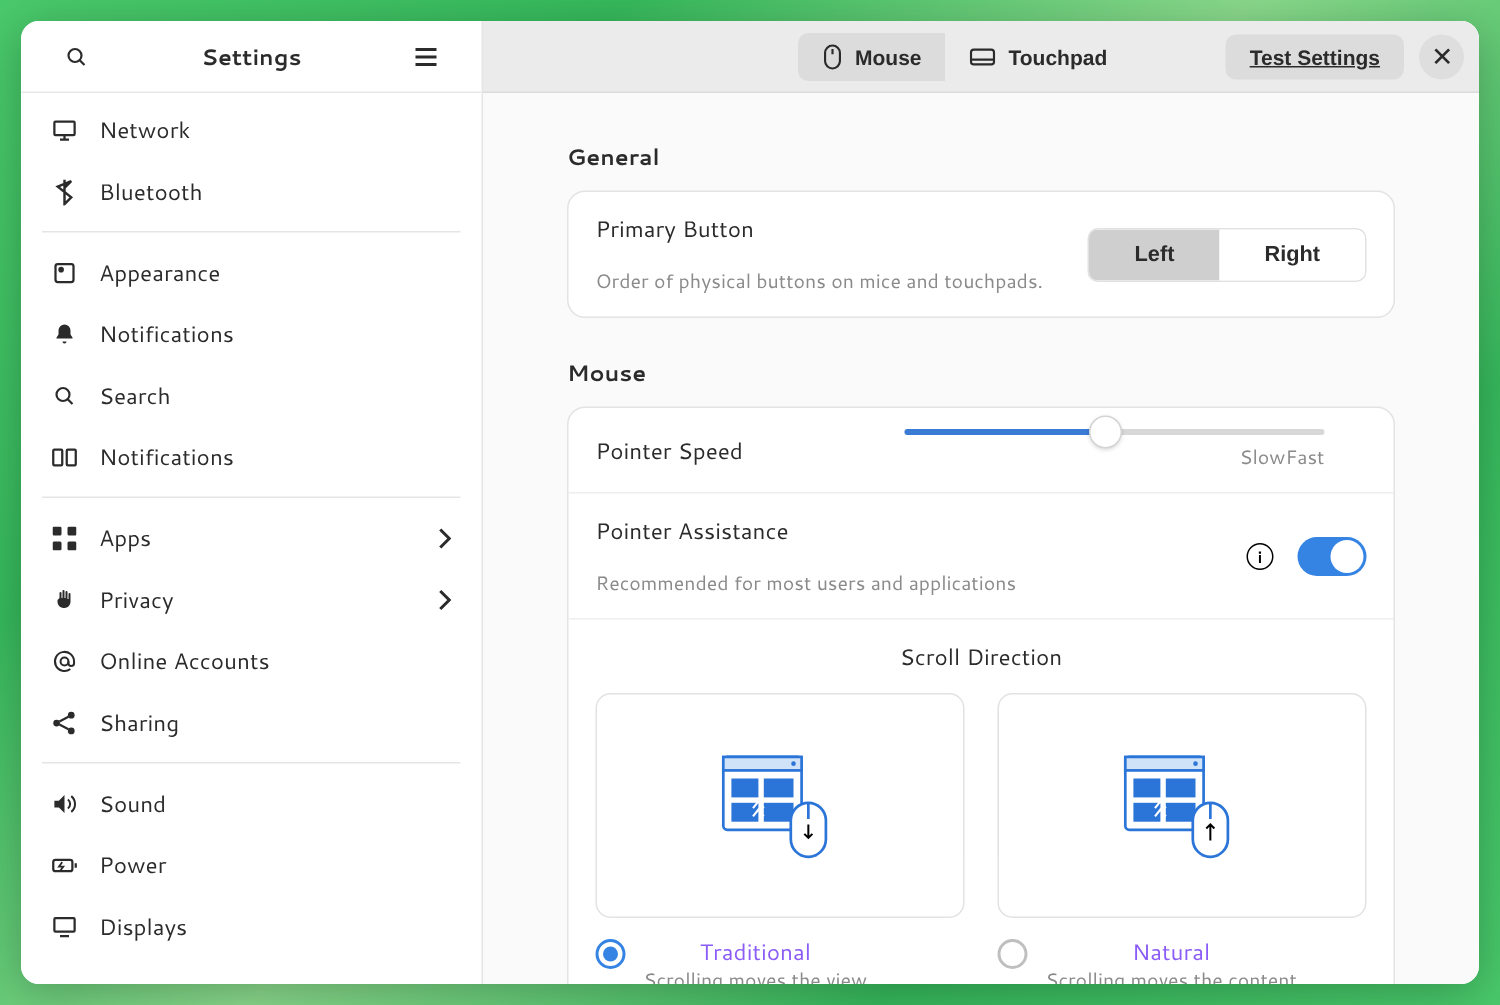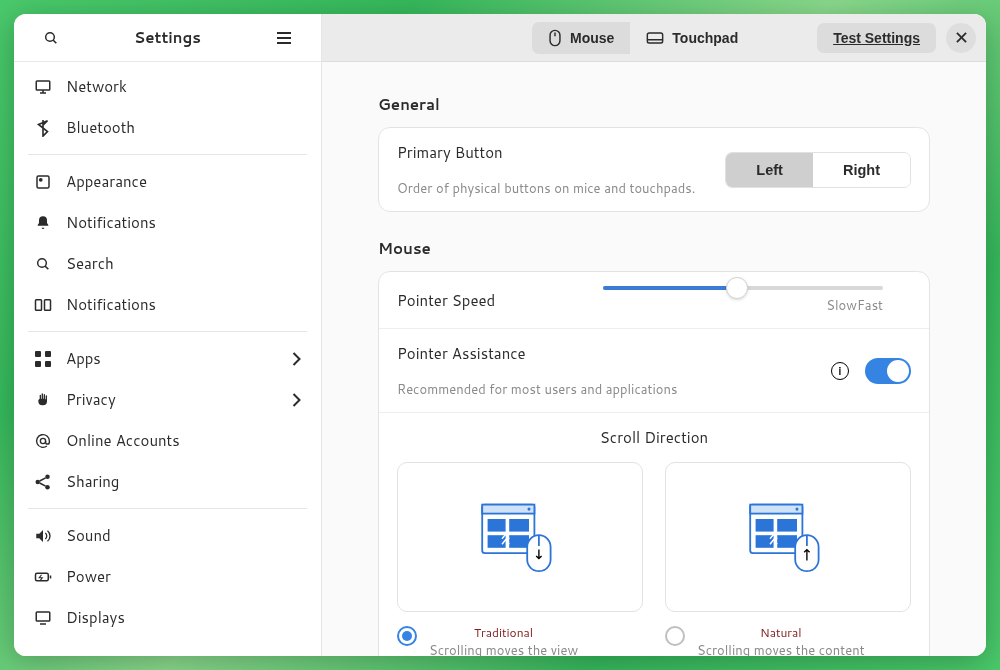--- a/index.html
+++ b/index.html
@@ -122,21 +122,21 @@
     flex:1;border:1px solid #e2e2e2;border-radius:10px;height:150px;
     display:flex;align-items:center;justify-content:center;
   }
   .radio-row{display:flex;align-items:flex-start;gap:12px;margin-top:12px;}
   .radio {
     width:20px;height:20px;border-radius:50%;border:2px solid #bfbfbf;flex:none;margin-top:2px;cursor:pointer;
     display:flex;align-items:center;justify-content:center;
   }
   .radio.checked{border-color:#3584e4;}
   .radio.checked::after{content:"";width:10px;height:10px;border-radius:50%;background:#3584e4;}
-  .radio-labels .t{font-size:12px;color:#7f1d1d;}
+  .radio-labels .t{font-size:15px;color:#8b5cf6;}
   .radio-labels .s{font-size:13px;color:#8a8a8a;}
 
   svg { display:block; }
 </style>
 </head>
 <body>
 
 <div class="window">
 
   <div class="sidebar">

